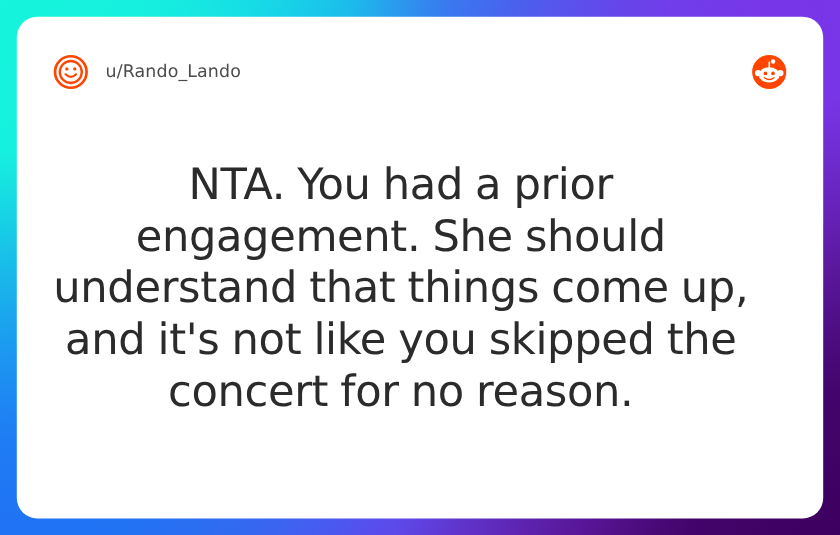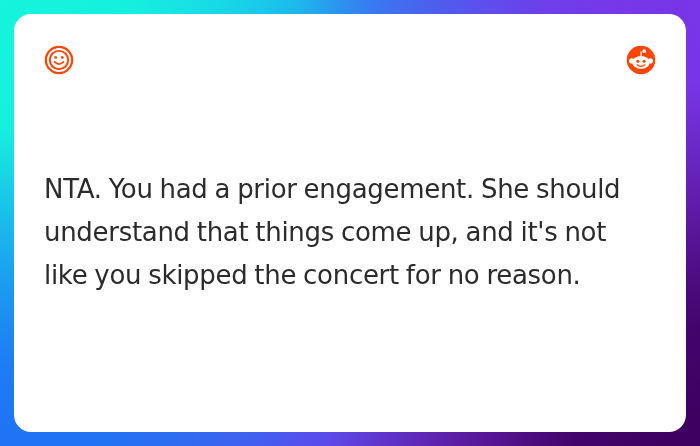--- a/index.html
+++ b/index.html
@@ -63,29 +63,30 @@
   .header-spacer { flex: 1 1 auto; }
   .brand-logo {
     width: 30px;
     height: 30px;
     flex: 0 0 30px;
     display: block;
   }
 
   
   .post-body {
-    margin-top: 88px;
-    font-size: 26px;
+    margin-top: 53px;
+    font-size: 36px;
     line-height: 43px;
     color: #2b2b2b;
     letter-spacing: -0.3px;
     font-weight: 400;
     word-spacing: -1px;
     max-width: 580px;
     font-family: "DejaVu Sans", "Liberation Sans", sans-serif;
+    text-align: center;
   }
 </style>
 </head>
 <body>
 
 <div id="poster">
 
   <div id="card">
 
     <div class="card-header">
@@ -93,20 +94,21 @@
       <span class="avatar">
         <svg viewBox="0 0 40 40" width="30" height="30" xmlns="http://www.w3.org/2000/svg" aria-hidden="true">
           <circle cx="20" cy="20" r="17.5" fill="none" stroke="#FF4500" stroke-width="3"></circle>
           <circle cx="20" cy="20" r="12.2" fill="none" stroke="#FF4500" stroke-width="2.6"></circle>
           <circle cx="15.6" cy="16.6" r="1.85" fill="#FF4500"></circle>
           <circle cx="24.4" cy="16.6" r="1.85" fill="#FF4500"></circle>
           <path d="M14.1 22.6 Q20 28.4 25.9 22.6" fill="none" stroke="#FF4500" stroke-width="2.4" stroke-linecap="round"></path>
         </svg>
       </span>
 
+      <span class="username">u/Rando_Lando</span>
 
       <span class="header-spacer"></span>
 
       <span class="brand-logo">
         <svg viewBox="0 0 40 40" width="30" height="30" xmlns="http://www.w3.org/2000/svg" aria-hidden="true">
           <circle cx="20" cy="20" r="19" fill="#FF4500"></circle>
 
           <path d="M20.1 15.2 L20.1 9.2" stroke="#ffffff" stroke-width="1.7" fill="none" stroke-linecap="round"></path>
           <circle cx="24.3" cy="8.3" r="2.5" fill="#ffffff"></circle>
 

